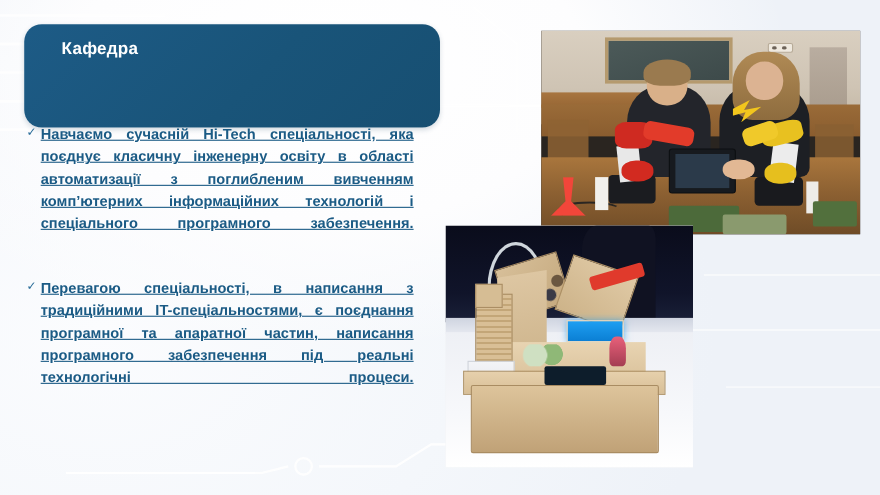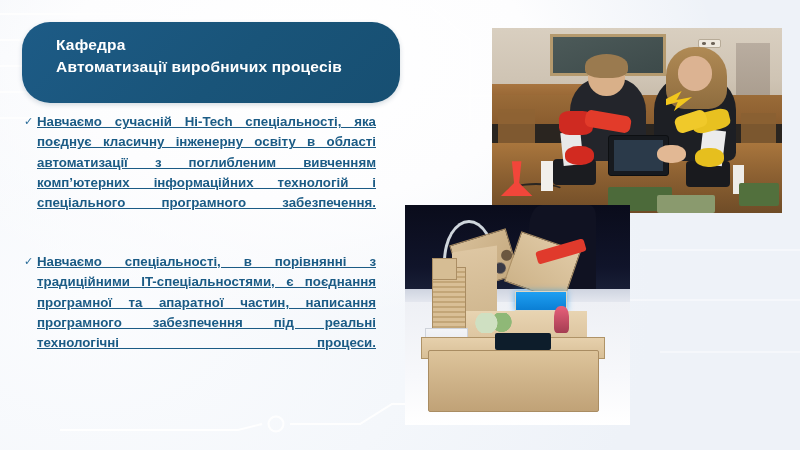--- a/index.html
+++ b/index.html
@@ -16,23 +16,23 @@
     background:
       radial-gradient(ellipse 420px 260px at 300px 60px, #ffffff 0%, #fdfdfe 55%, rgba(255,255,255,0) 100%),
       radial-gradient(ellipse 560px 420px at 90px 300px, #fbfcfe 0%, #f4f7fb 60%, #eef2f8 100%),
       linear-gradient(150deg,#f7f9fc 0%, #ffffff 45%, #fafbfd 100%);
   }
   .bg-traces{ position:absolute; inset:0; }
 
   
   .title-card{
     position:absolute;
-    left:22px; top:22px; width:378px; height:81px;
+    left:22px; top:22px; width:378px; height:94px;
     background:linear-gradient(135deg,#1d5b86 0%, #195479 55%, #174f72 100%);
-    border-radius:28px;
+    border-radius:16px;
     box-shadow:0 2px 5px rgba(20,60,90,.18);
     padding:12px 0 0 34px;
   }
   .title-card .line{
     color:#ffffff;
     font-size:15.5px;
     font-weight:bold;
     letter-spacing:.2px;
     line-height:1.45;
     white-space:nowrap;
@@ -224,31 +224,30 @@
     <g stroke="#ffffff" stroke-width="1.6" fill="none" opacity="0.55">
       <path d="M430 6 L 470 40 L 470 120"></path>
       <path d="M640 250 H 800"></path>
       <path d="M620 300 H 800"></path>
       <path d="M660 352 H 800"></path>
     </g>
   </svg>
 
   <div class="title-card">
     <div class="line">Кафедра</div>
-    <div class="line">Автоматизації виробничих процесів</div>
   </div>
 
   <div class="body-col">
     <div class="bullet">
       <span class="check">✓</span>
       <span class="txt">Навчаємо сучасній Hi-Tech спеціальності, яка поєднує класичну інженерну освіту в області автоматизації з поглибленим вивченням комп’ютерних інформаційних технологій і спеціального програмного забезпечення.</span>
     </div>
     <div class="bullet">
       <span class="check">✓</span>
-      <span class="txt">Навчаємо спеціальності, в порівнянні з традиційними IT-спеціальностями, є поєднання програмної та апаратної частин, написання програмного забезпечення під реальні технологічні процеси.</span>
+      <span class="txt">Перевагою спеціальності, в написання з традиційними IT-спеціальностями, є поєднання програмної та апаратної частин, написання програмного забезпечення під реальні технологічні процеси.</span>
     </div>
   </div>
 
   <div class="photo photo-robots">
     <div class="ph-wall"></div>
     <div class="ph-board"></div>
     <div class="ph-socket"></div>
     <div class="ph-doorframe"></div>
     <div class="ph-deskback2"></div>
     <div class="ph-deskback"></div>

